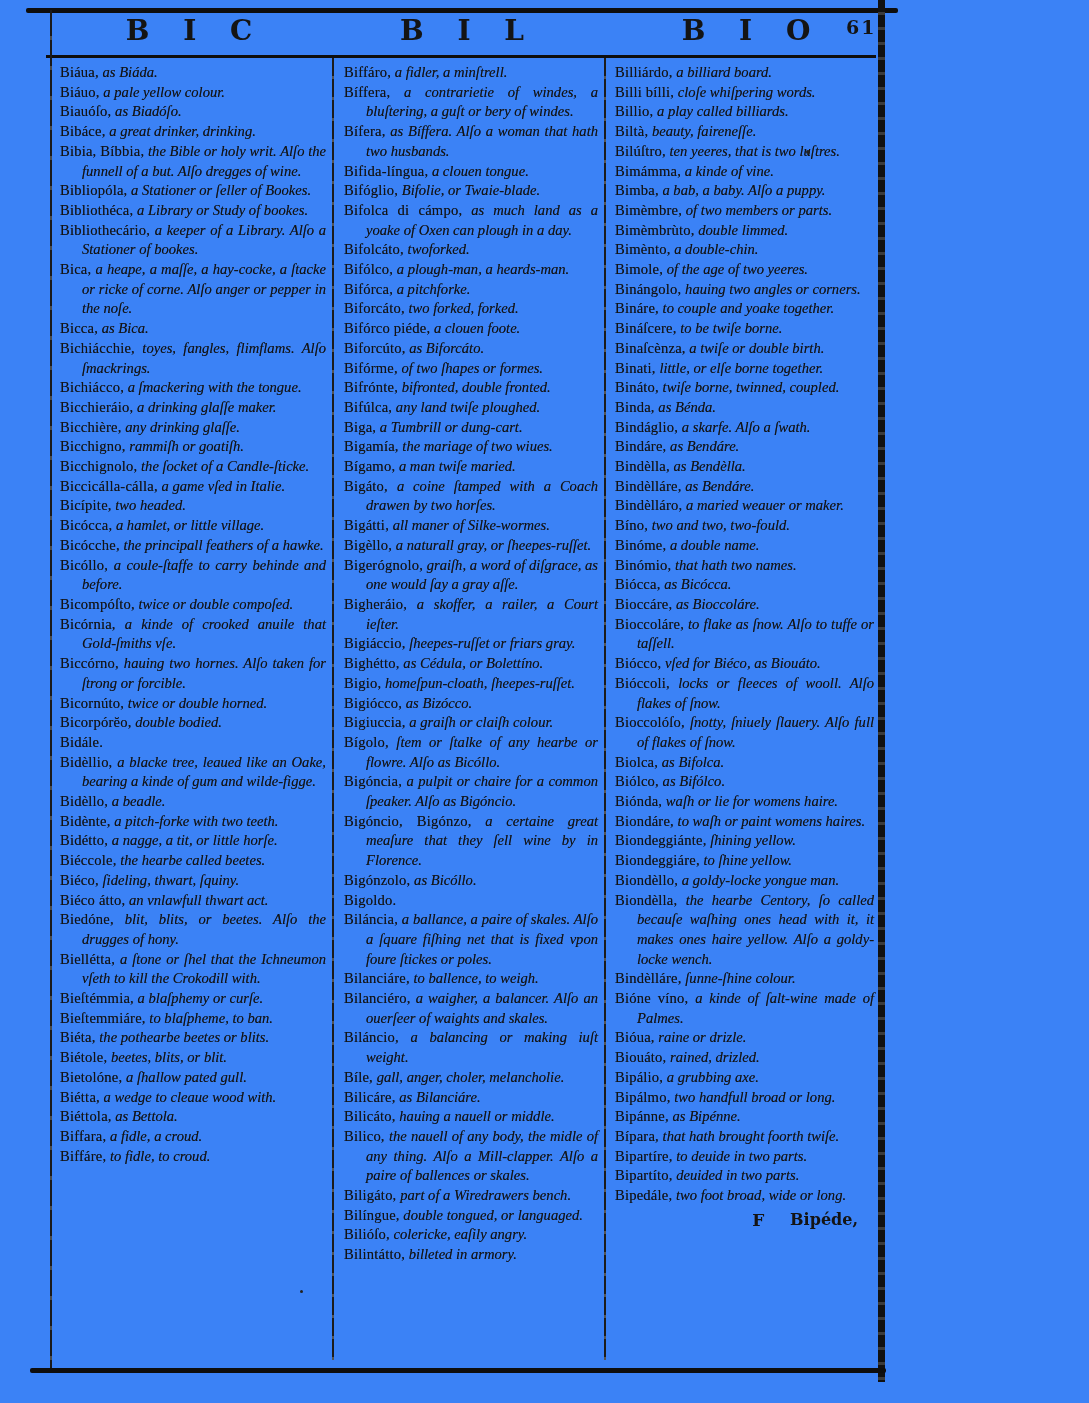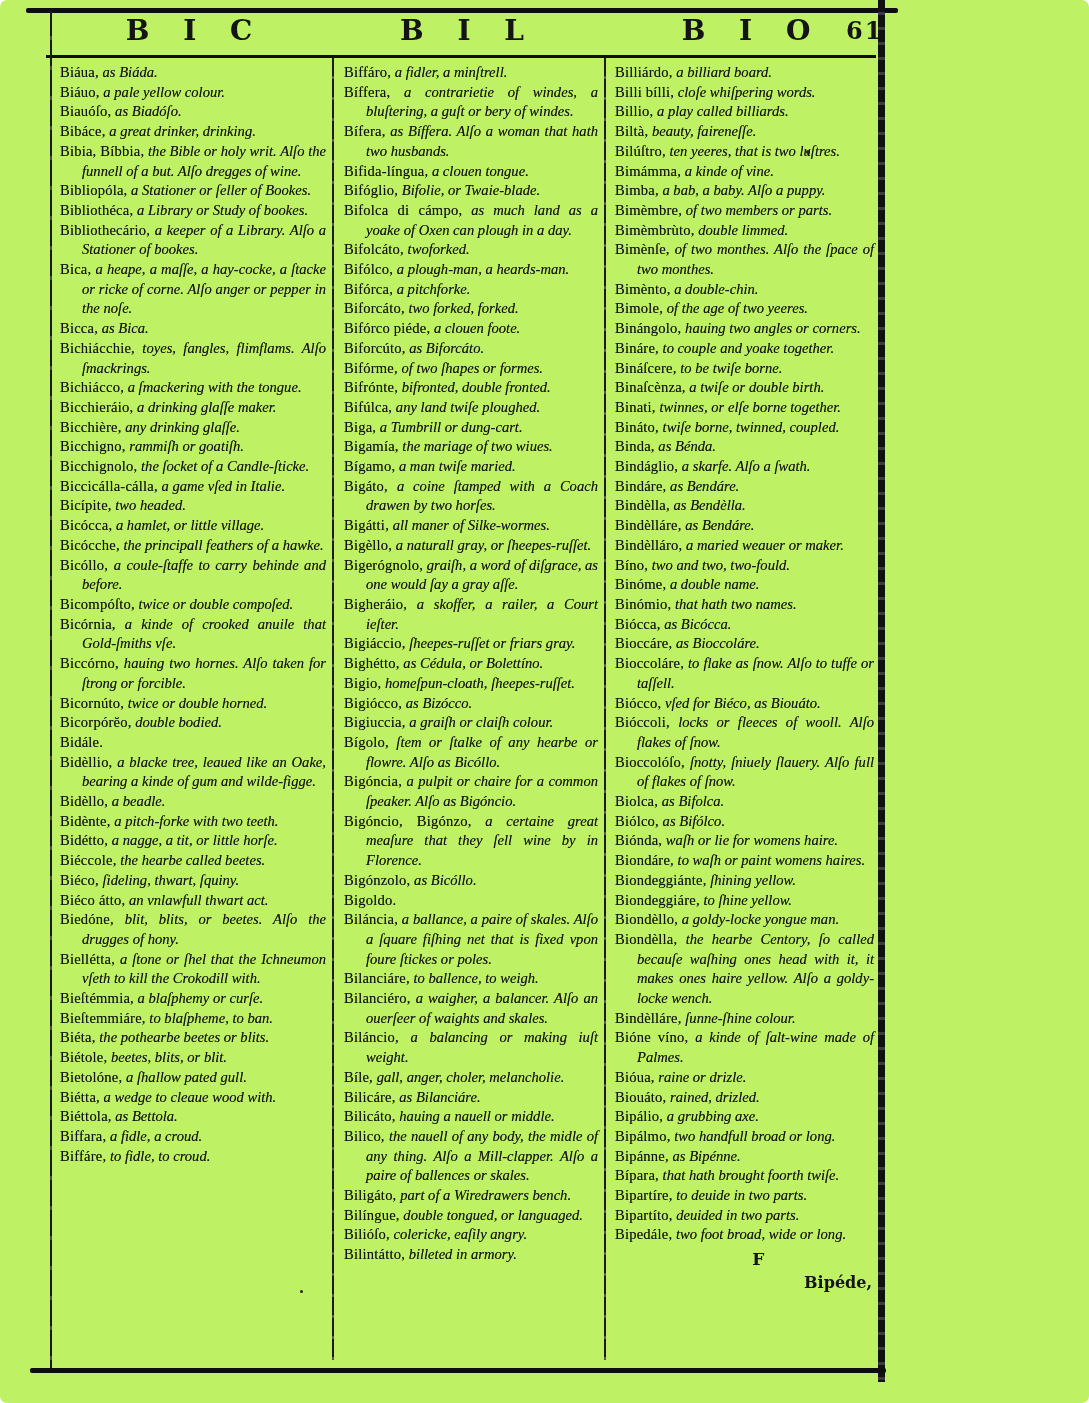--- a/index.html
+++ b/index.html
@@ -1,24 +1,23 @@
 <!DOCTYPE html>
 <html><head>
 <meta charset="utf-8">
 <title>Dictionary Page</title>
 <style>
   html,body { margin:0; padding:0; background:#ffffff; }
   .page {
     position: relative;
     width: 1089px; height: 1403px;
-    background: #bef264;
+    background: #3b82f6;
     font-family: "Liberation Serif", "DejaVu Serif", serif;
     color: #141414;
     overflow: hidden;
-    border-radius: 7px;
   }
   
   .rule { position:absolute; background:#0e0e0e; }
   .top-rule    { left:26px;  top:8px;    width:872px; height:5px; border-radius:2px; }
   .header-rule { left:46px;  top:55px;   width:830px; height:3px; }
   .bottom-rule { left:30px;  top:1368px; width:856px; height:5px; border-radius:2px; }
   .left-border { position:absolute; left:50px; top:10px; width:2px; height:1362px;
                  background: repeating-linear-gradient(to bottom,#1a1a1a 0 26px,#4a4a4a 26px 30px); }
   .right-border{ position:absolute; left:878px; top:0; width:7px; height:1382px;
                  background: repeating-linear-gradient(to bottom,#111 0 12px,#3b3b3b 12px 15px); }
@@ -26,38 +25,38 @@
              background: repeating-linear-gradient(to bottom,#1c1c1c 0 18px,#555 18px 21px); }
   .sep1 { left:332px; }
   .sep2 { left:604px; }
   
   .hdr { position:absolute; top:14px; font-weight:bold; font-size:28px;
          letter-spacing:12px; text-align:center; font-family:"DejaVu Serif", serif; }
   .hdr1 { left:58px;  width:274px; }
   .hdr2 { left:332px; width:272px;text-align:center; }
   .hdr3 { left:632px; width:240px; }
   .pagenum { position:absolute; left:846px; top:16px; font-weight:bold;
-             font-size:24px; letter-spacing:2px; font-family:"DejaVu Serif", serif; }
+             font-size:19px; letter-spacing:2px; font-family:"DejaVu Serif", serif; }
   
   .column { position:absolute; top:63px; }
   .col0 { left:60px;  width:266px; }
   .col1 { left:344px; width:254px; }
   .col2 { left:615px; width:259px; }
   .entry { margin:0; padding-left:22px; text-indent:-22px;
            font-size:14.6px; line-height:19.7px; text-align:justify;
            text-shadow: 0 0 0.35px rgba(10,10,10,0.55); }
   .hw  { font-style:normal; letter-spacing:0.2px; }
   .def { font-style:italic; }
   
   .cw-row { position:relative; margin-top:4px; height:22px;
             font-size:15.5px; line-height:20px; }
   .sig { position:absolute; left:53%; font-weight:bold; font-size:17px;
          font-family:"DejaVu Serif", serif; }
-  .catchword { position:absolute; right:2px; font-weight:bold; font-size:16px;
-               font-family:"DejaVu Serif", serif;margin-top:24px; }
+  .catchword { position:absolute; right:16px; font-weight:bold; font-size:16px;
+               font-family:"DejaVu Serif", serif; }
   
   .speck { position:absolute; background:#222; border-radius:50%; }
 </style>
 </head>
 <body>
 
 <div class="page">
 
   <div class="rule top-rule"></div>
 
@@ -169,28 +168,27 @@
   <div class="column col2">
       <p class="entry"><span class="hw">Billiárdo,</span><span class="def"> a billiard board.</span></p>
       <p class="entry"><span class="hw">Billi bílli,</span><span class="def"> cloſe whiſpering words.</span></p>
       <p class="entry"><span class="hw">Billio,</span><span class="def"> a play called billiards.</span></p>
       <p class="entry"><span class="hw">Biltà,</span><span class="def"> beauty, faireneſſe.</span></p>
       <p class="entry"><span class="hw">Bilúſtro,</span><span class="def"> ten yeeres, that is two luſtres.</span></p>
       <p class="entry"><span class="hw">Bimámma,</span><span class="def"> a kinde of vine.</span></p>
       <p class="entry"><span class="hw">Bimba,</span><span class="def"> a bab, a baby. Alſo a puppy.</span></p>
       <p class="entry"><span class="hw">Bimèmbre,</span><span class="def"> of two members or parts.</span></p>
       <p class="entry"><span class="hw">Bimèmbrùto,</span><span class="def"> double limmed.</span></p>
-      <p class="entry"><span class="hw">Bimènſe,</span><span class="def"> of two monthes. Alſo the ſpace of two monthes.</span></p>
       <p class="entry"><span class="hw">Bimènto,</span><span class="def"> a double-chin.</span></p>
       <p class="entry"><span class="hw">Bimole,</span><span class="def"> of the age of two yeeres.</span></p>
       <p class="entry"><span class="hw">Binángolo,</span><span class="def"> hauing two angles or corners.</span></p>
       <p class="entry"><span class="hw">Bináre,</span><span class="def"> to couple and yoake together.</span></p>
       <p class="entry"><span class="hw">Bináſcere,</span><span class="def"> to be twiſe borne.</span></p>
       <p class="entry"><span class="hw">Binaſcènza,</span><span class="def"> a twiſe or double birth.</span></p>
-      <p class="entry"><span class="hw">Binati,</span><span class="def"> twinnes, or elſe borne together.</span></p>
+      <p class="entry"><span class="hw">Binati,</span><span class="def"> little, or elſe borne together.</span></p>
       <p class="entry"><span class="hw">Bináto,</span><span class="def"> twiſe borne, twinned, coupled.</span></p>
       <p class="entry"><span class="hw">Binda,</span><span class="def"> as Bénda.</span></p>
       <p class="entry"><span class="hw">Bindáglio,</span><span class="def"> a skarfe. Alſo a ſwath.</span></p>
       <p class="entry"><span class="hw">Bindáre,</span><span class="def"> as Bendáre.</span></p>
       <p class="entry"><span class="hw">Bindèlla,</span><span class="def"> as Bendèlla.</span></p>
       <p class="entry"><span class="hw">Bindèlláre,</span><span class="def"> as Bendáre.</span></p>
       <p class="entry"><span class="hw">Bindèlláro,</span><span class="def"> a maried weauer or maker.</span></p>
       <p class="entry"><span class="hw">Bíno,</span><span class="def"> two and two, two-fould.</span></p>
       <p class="entry"><span class="hw">Binóme,</span><span class="def"> a double name.</span></p>
       <p class="entry"><span class="hw">Binómio,</span><span class="def"> that hath two names.</span></p>

